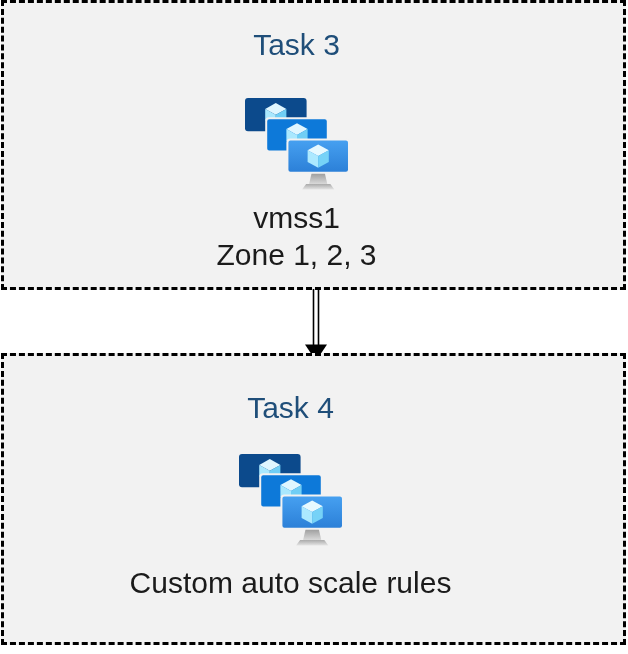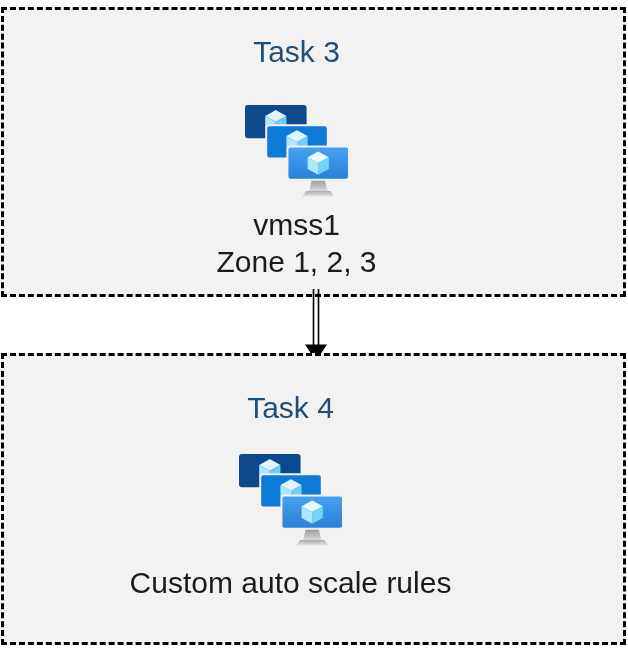--- a/index.html
+++ b/index.html
@@ -13,21 +13,21 @@
   }
   .task-box {
     position: absolute;
     left: 1px;
     width: 625px;
     box-sizing: border-box;
     background: #f2f2f2;
     border: 3px dashed #000000;
     text-align: center;
   }
-  #task3-box { top: 7px;   height: 290px; padding-left: 12px; }
+  #task3-box { top: 0;   height: 290px; padding-left: 12px; }
   #task4-box { top: 353px; height: 292px; }
   .box-content {
     position: relative;
     left: -23px; 
   }
   .task-title {
     font-size: 30px;
     line-height: 38px;
     color: #1f4e79;
   }

